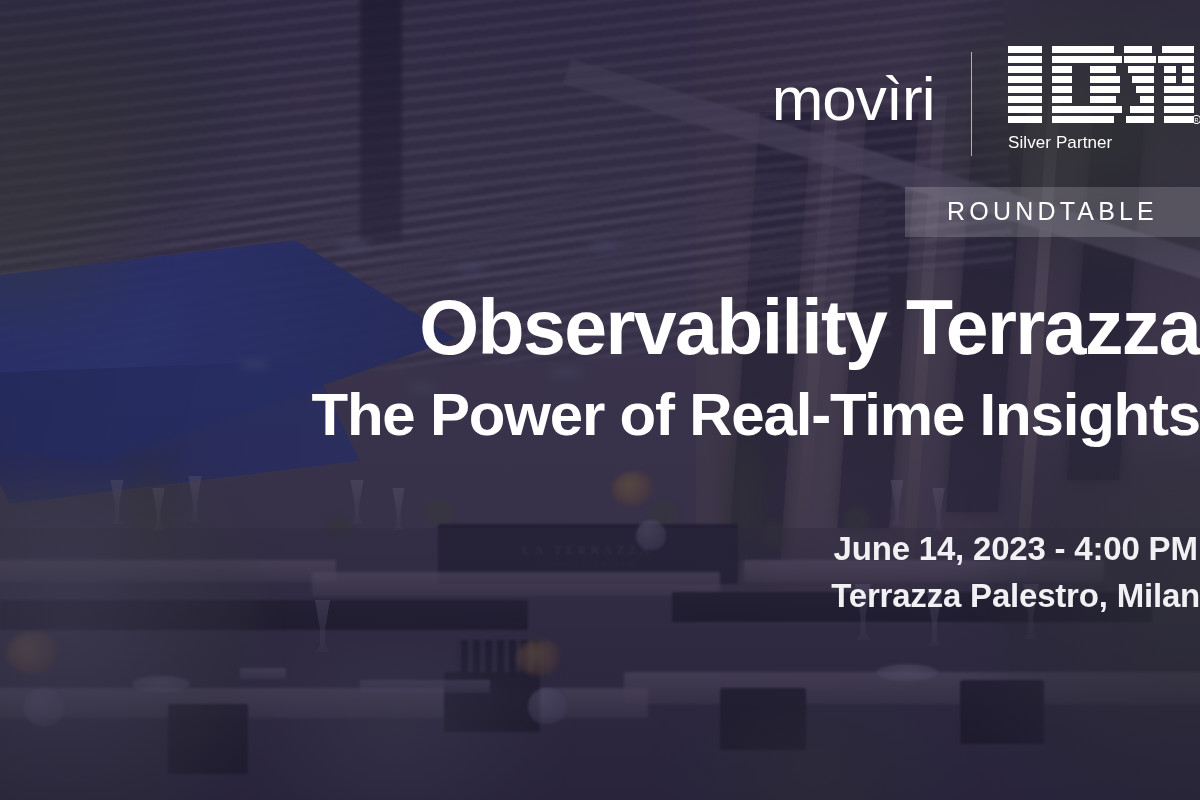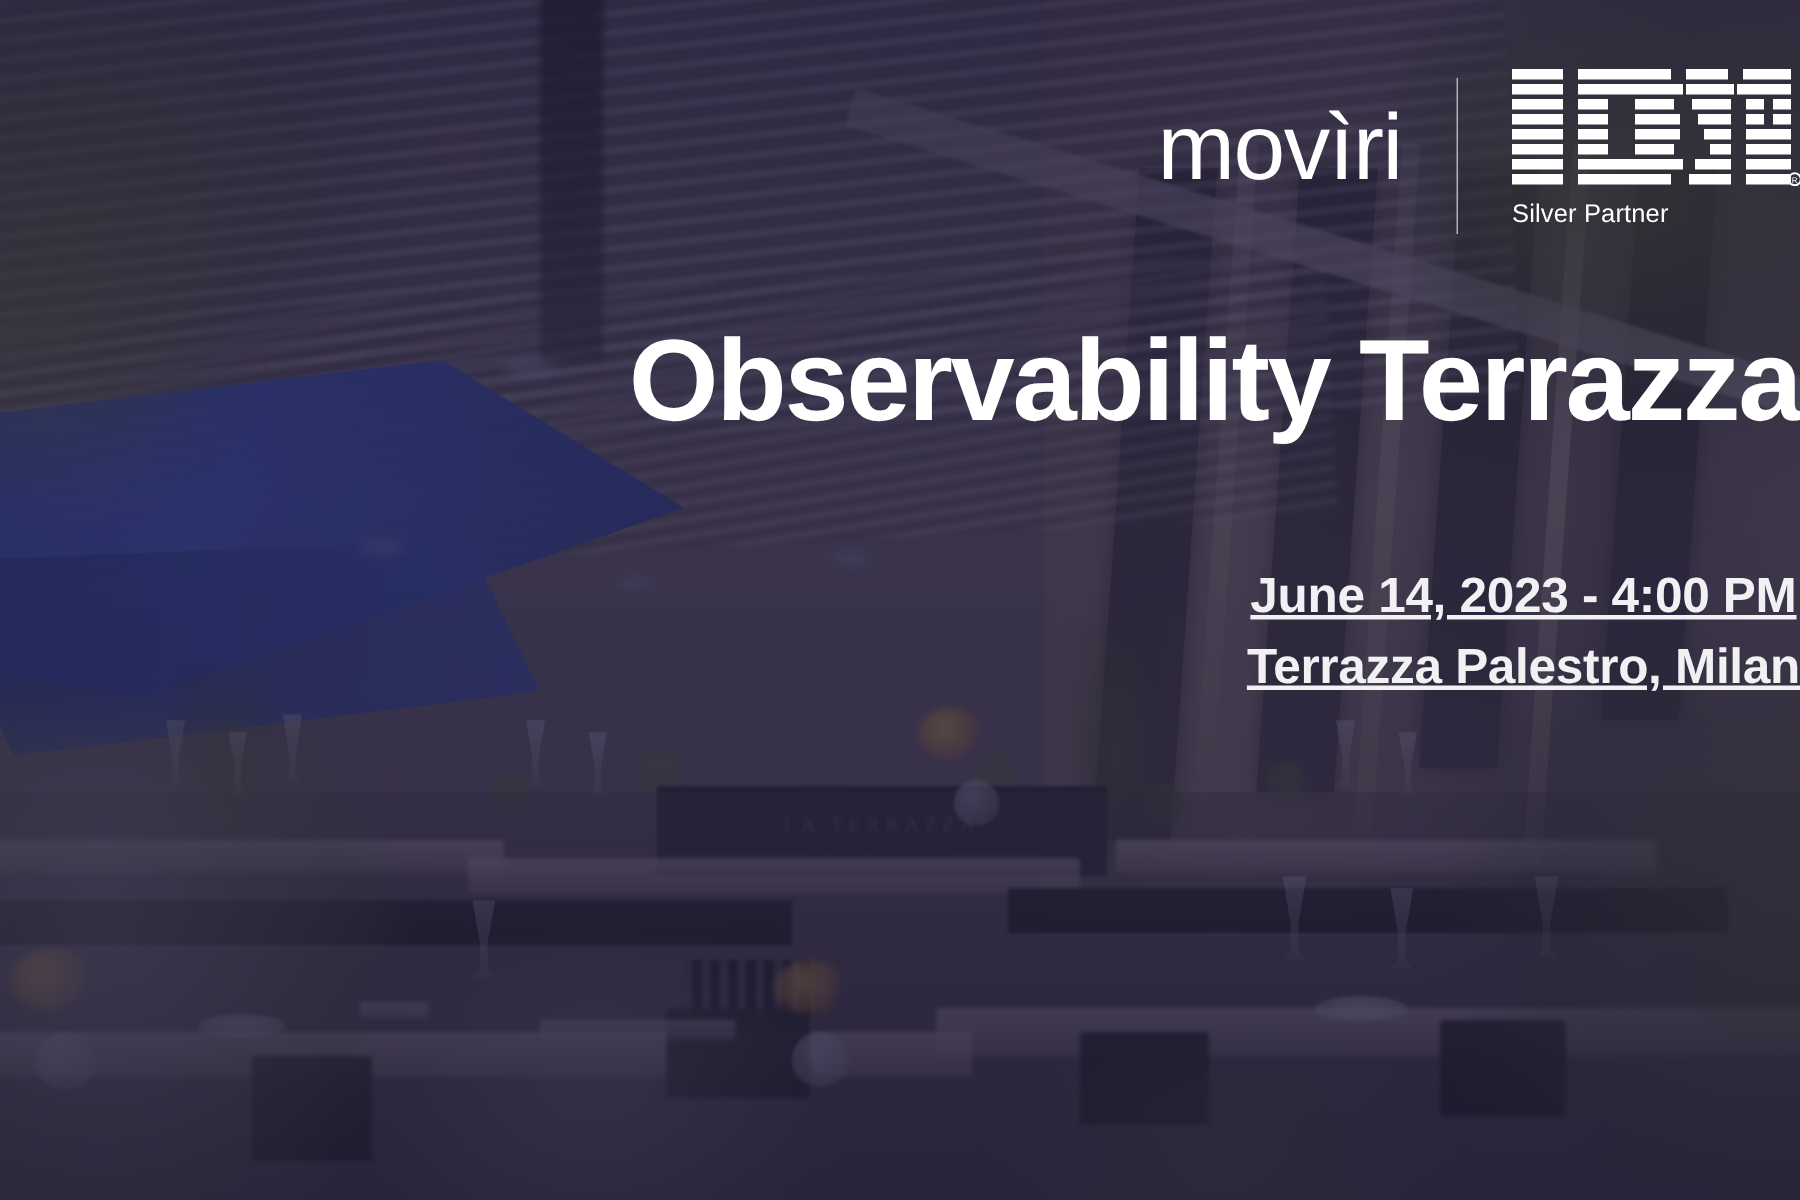--- a/index.html
+++ b/index.html
@@ -283,21 +283,20 @@
     margin-top:81px;
     text-align:center;
     color:#f1f1f4;
   }
   .detail-line{
     font-size:33px;
     font-weight:700;
     letter-spacing:-.2px;
     line-height:1.42;
     white-space:nowrap;
-    text-decoration:underline;
   }
 </style>
 </head>
 <body>
 
 <div class="banner">
 
   <div class="photo">
 
     <div class="bg-wall"></div>
@@ -449,23 +448,25 @@
             <rect x="156" y="70" width="30" height="7"></rect>
 
             <circle cx="188.5" cy="73.5" r="4" fill="none" stroke="#ffffff" stroke-width="1.2"></circle>
             <text x="188.5" y="76" font-size="5.4" text-anchor="middle" font-family="Liberation Sans, sans-serif" fill="#ffffff">R</text>
           </g>
         </svg>
         <div class="silver-partner">Silver Partner</div>
       </div>
     </div>
 
+    <div class="badge">ROUNDTABLE</div>
 
     <h1 class="headline">Observability Terrazza</h1>
 
+    <h2 class="subhead">The Power of Real-Time Insights</h2>
 
     <div class="details">
       <div class="detail-line">June 14, 2023 - 4:00 PM</div>
       <div class="detail-line">Terrazza Palestro, Milan</div>
     </div>
 
   </div>
 </div>
 
 </body></html>

